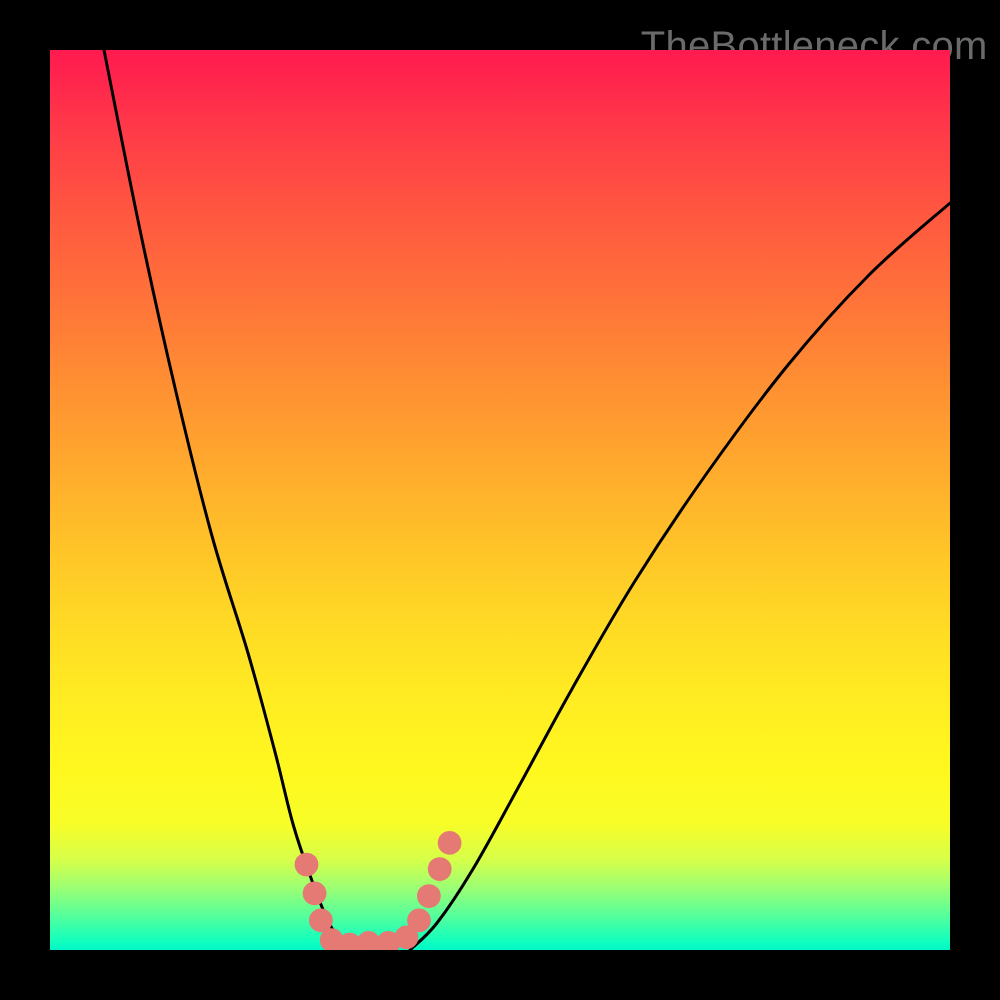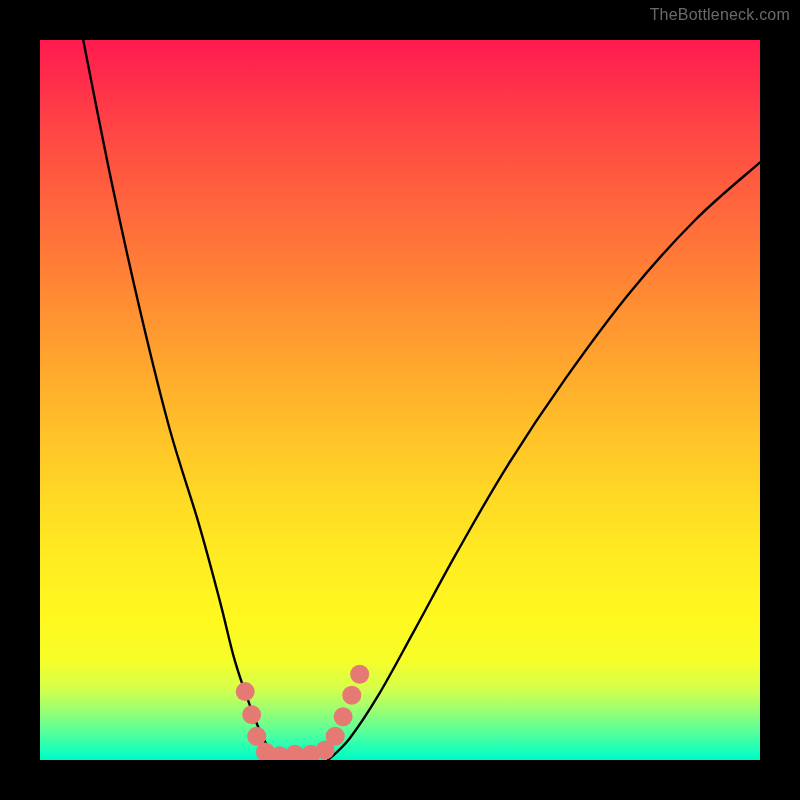--- a/index.html
+++ b/index.html
@@ -38,24 +38,24 @@
       #f7fd28 86%,
       #d6ff4a 90%,
       #9dff72 93%,
       #5aff9a 96%,
       #12ffbe 99%,
       #00f7c8 100%
     );
   }
   .watermark {
     position: absolute;
-    top: 6px;
+    top: 18px;
     right: 10px;
     color: #6a6a6a;
-    font-size: 16px;
+    font-size: 32px;
     letter-spacing: 0.2px;
     user-select: none;
   }
   svg.curves {
     position: absolute;
     left: 0;
     top: 0;
     width: 720px;
     height: 720px;
   }

